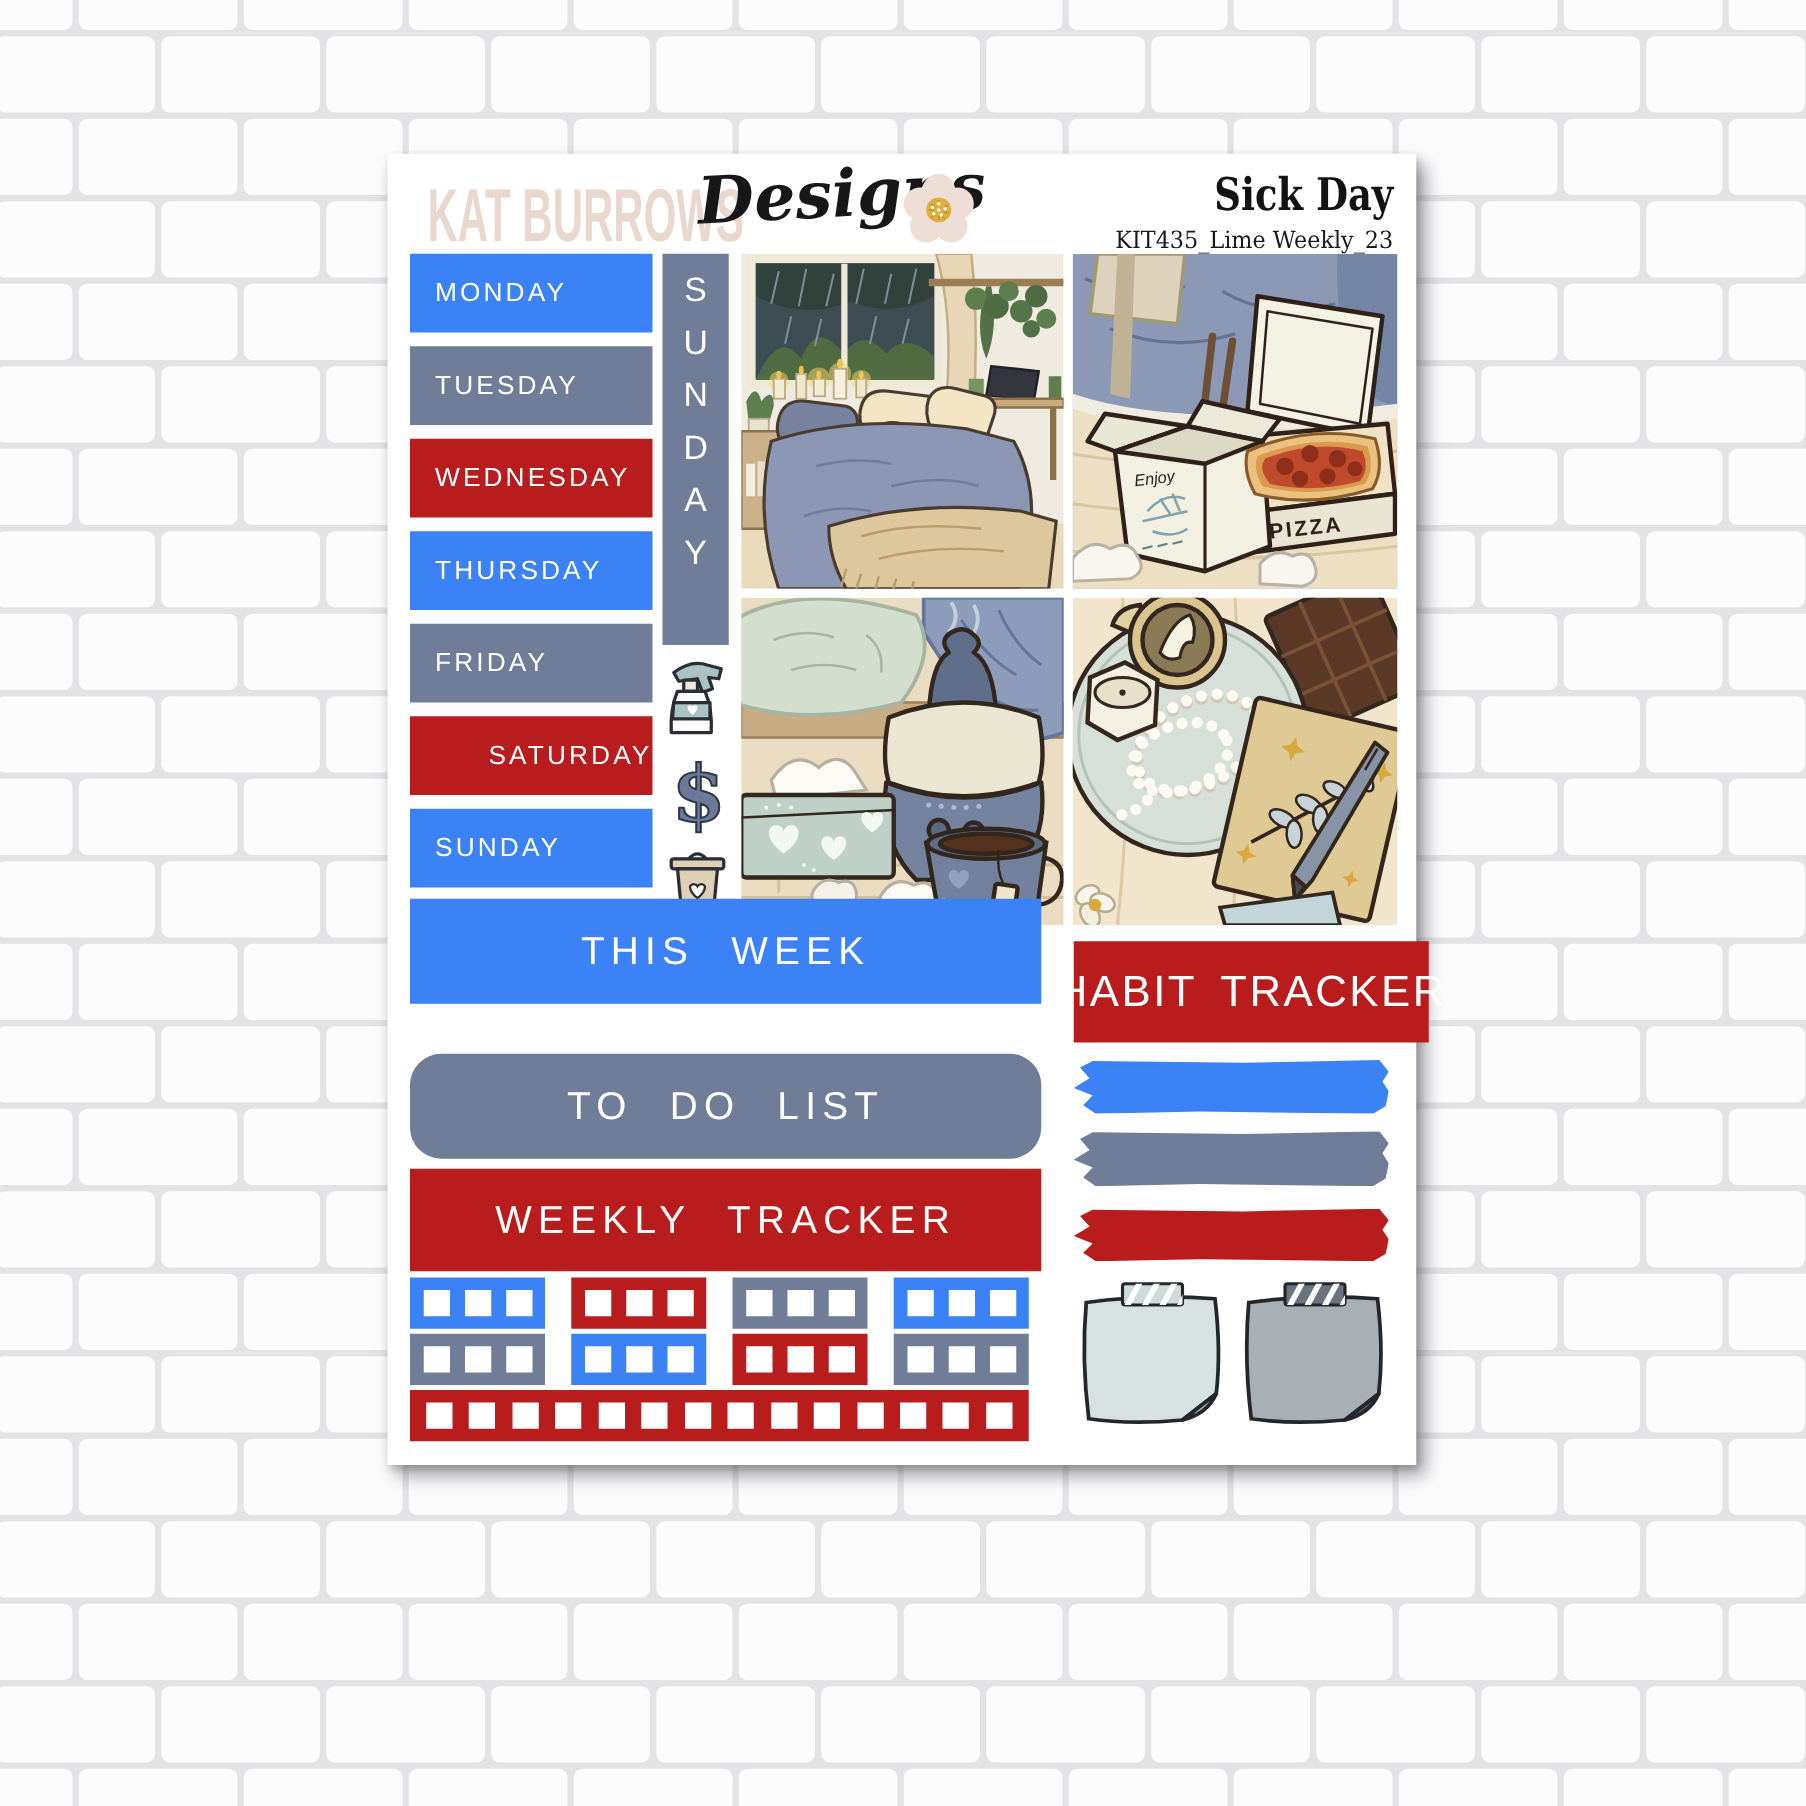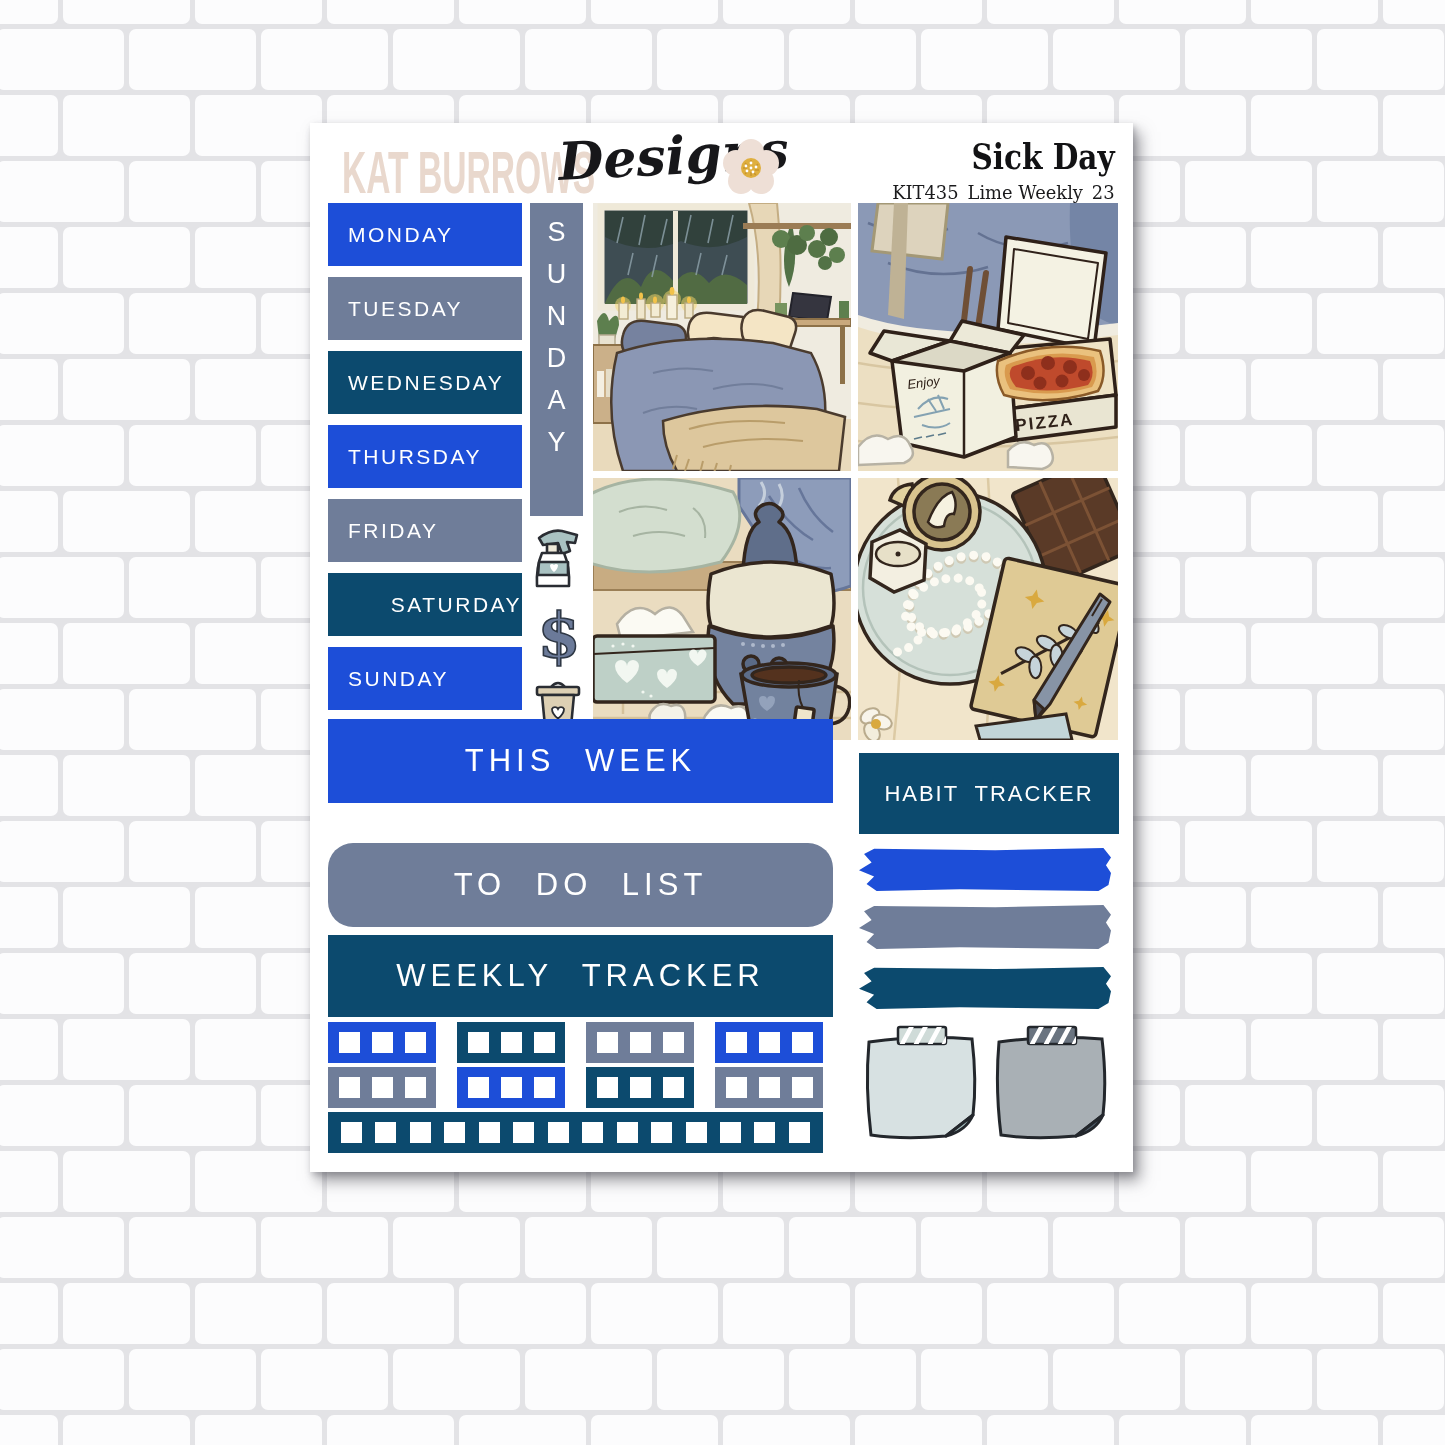--- a/index.html
+++ b/index.html
@@ -18,39 +18,39 @@
     transform:scaleX(.56);transform-origin:left top;white-space:nowrap;letter-spacing:0px;}
   .brand-script{left:248px;top:2px;font-family:"DejaVu Serif",cursive;font-style:italic;font-weight:700;
     font-size:52px;color:#17171a;transform:rotate(-3deg);}
   .brand-flower{left:412px;top:16px;}
   .titleblock{right:18px;top:12px;text-align:right;}
   .kit-title{font-family:"DejaVu Serif",serif;font-weight:700;font-size:36px;color:#121214;
     transform:scaleX(.82);transform-origin:right top;white-space:nowrap;}
   .kit-code{font-family:"DejaVu Serif",serif;font-size:19px;color:#1a1a1c;margin-top:4px;
     transform:scaleX(.94);transform-origin:right top;white-space:nowrap;}
   
-  .tone-dark{background:#1d4ed8;}
+  .tone-dark{background:#3b82f6;}
   .tone-medium{background:#6f7d99;}
-  .tone-light{background:#0c4a6e;}
+  .tone-light{background:#b91c1c;}
   
   .day-col{left:18px;top:80px;width:194px;}
   .day-bar{position:absolute;left:0;width:194px;height:63px;color:#fff;font-size:21px;
     letter-spacing:2.5px;line-height:63px;padding-left:20px;box-sizing:border-box;white-space:nowrap;}
   
   .weekend{left:220px;top:80px;width:53px;height:313px;color:#fff;font-size:27px;line-height:42px;
     text-align:center;word-break:break-all;padding:8px 10px 0;box-sizing:border-box;}
   
   .icon-box{width:53px;text-align:center;}
   
   .illus{overflow:hidden;}
   .illus svg{display:block;width:100%;height:100%;}
   
   .big-bar{left:18px;width:505px;height:84px;color:#fff;font-size:31px;letter-spacing:5px;
     word-spacing:16px;display:flex;align-items:center;justify-content:center;white-space:nowrap;}
-  .habit-bar{left:549px;top:630px;width:260px;height:81px;color:#fff;font-size:22px;letter-spacing:2px;
+  .habit-bar{left:549px;top:630px;width:284px;height:81px;color:#fff;font-size:35px;letter-spacing:2px;
     word-spacing:8px;display:flex;align-items:center;justify-content:center;white-space:nowrap;}
   
   .stroke{left:549px;width:252px;
     clip-path:polygon(2% 14%,6% 2%,54% 5%,97% 0%,100% 22%,98% 40%,100% 58%,99% 86%,95% 100%,40% 96%,7% 100%,3% 84%,6% 66%,0% 52%,5% 34%);}
   
   .check-row{left:18px;width:495px;display:flex;justify-content:space-between;}
   .check-block{width:108px;height:41px;display:flex;align-items:center;justify-content:center;gap:12px;}
   .check-strip{left:18px;top:989px;width:495px;height:41px;display:flex;align-items:center;
     justify-content:space-between;padding:0 13px;box-sizing:border-box;}
   .cell{width:21px;height:21px;background:#ffffff;display:block;}

